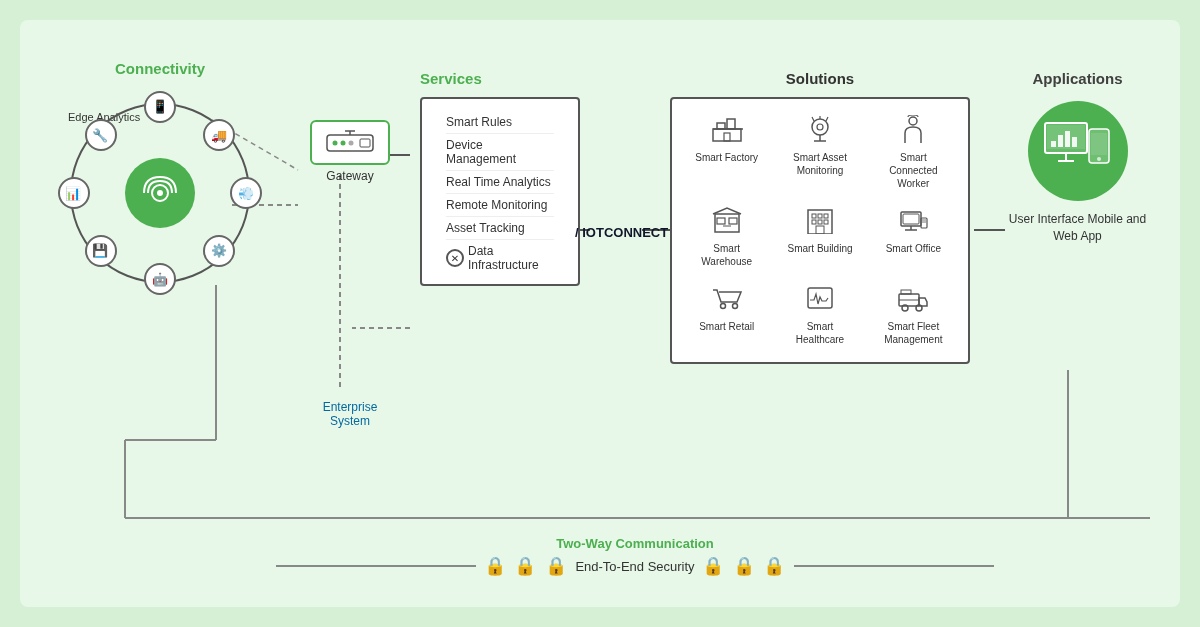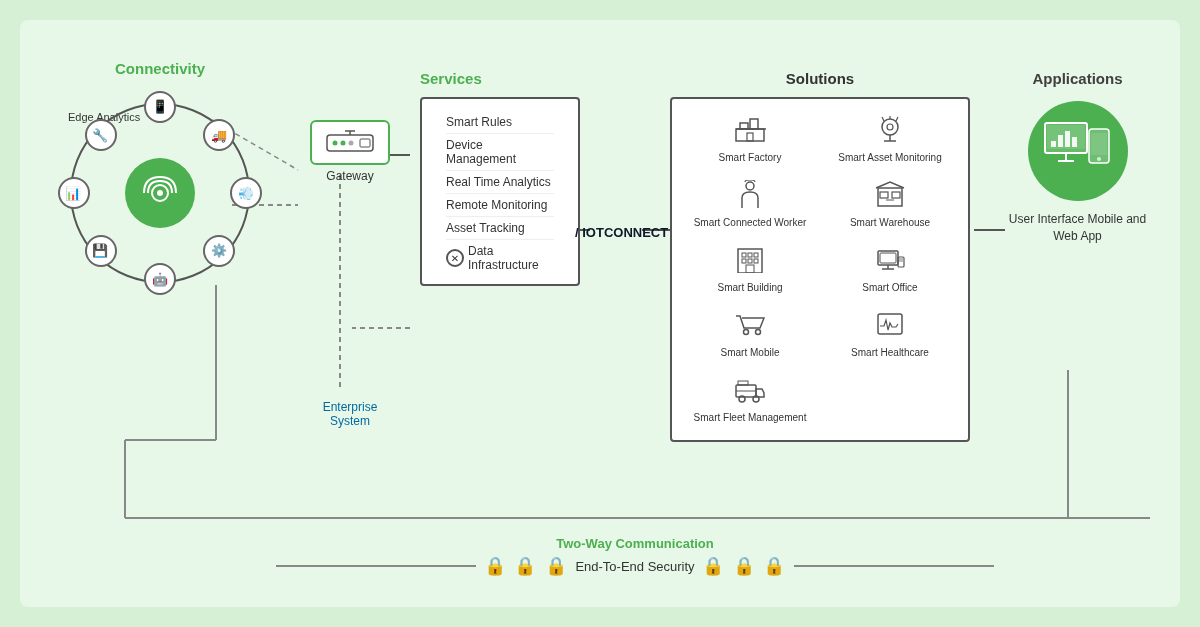--- a/index.html
+++ b/index.html
@@ -187,21 +187,21 @@
     }
     .solutions-title {
       color: #333;
       font-size: 15px;
       font-weight: bold;
       text-align: center;
       margin-bottom: 10px;
     }
     .solutions-grid {
       display: grid;
-      grid-template-columns: repeat(2, 1fr);
+      grid-template-columns: repeat(3, 1fr);
       gap: 8px;
     }
     .solution-item {
       display: flex;
       flex-direction: column;
       align-items: center;
       gap: 4px;
       padding: 4px;
     }
     .solution-icon {
@@ -478,21 +478,21 @@
         </div>
 
         <div class="solution-item">
           <div class="solution-icon">
             <svg width="32" height="28" viewBox="0 0 32 28" fill="none">
               <path d="M2 6 L6 6 L10 18 L26 18 L30 8 L8 8" stroke="#555" stroke-width="1.5" fill="none"></path>
               <circle cx="12" cy="22" r="2.5" stroke="#555" stroke-width="1.5" fill="none"></circle>
               <circle cx="24" cy="22" r="2.5" stroke="#555" stroke-width="1.5" fill="none"></circle>
             </svg>
           </div>
-          <div class="solution-label">Smart Mobile</div>
+          <div class="solution-label">Smart Retail</div>
         </div>
 
         <div class="solution-item">
           <div class="solution-icon">
             <svg width="32" height="28" viewBox="0 0 32 28" fill="none">
               <rect x="4" y="4" width="24" height="20" rx="2" stroke="#555" stroke-width="1.5" fill="none"></rect>
               <path d="M6 16 L10 16 L12 10 L14 20 L16 13 L18 17 L22 17 L24 14" stroke="#555" stroke-width="1.2" fill="none"></path>
             </svg>
           </div>
           <div class="solution-label">Smart Healthcare</div>

